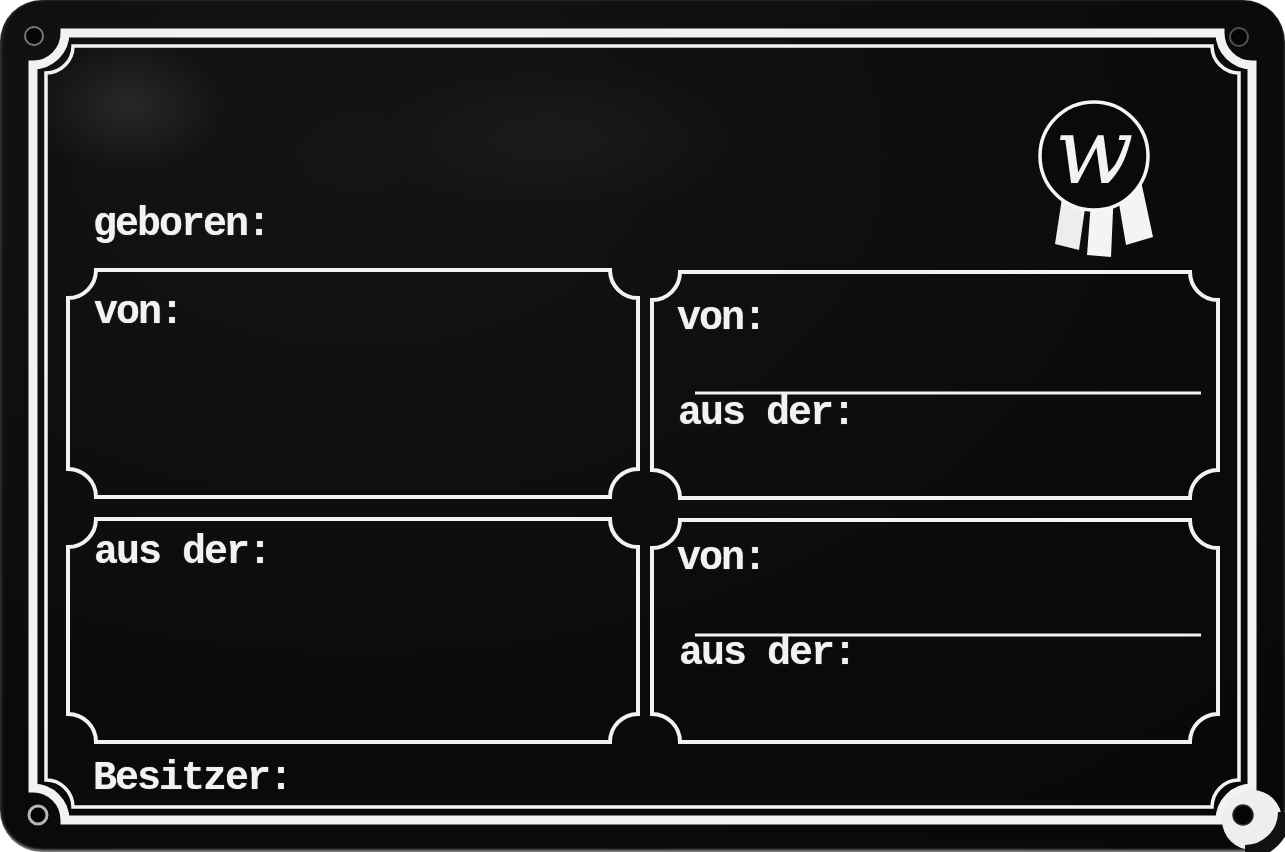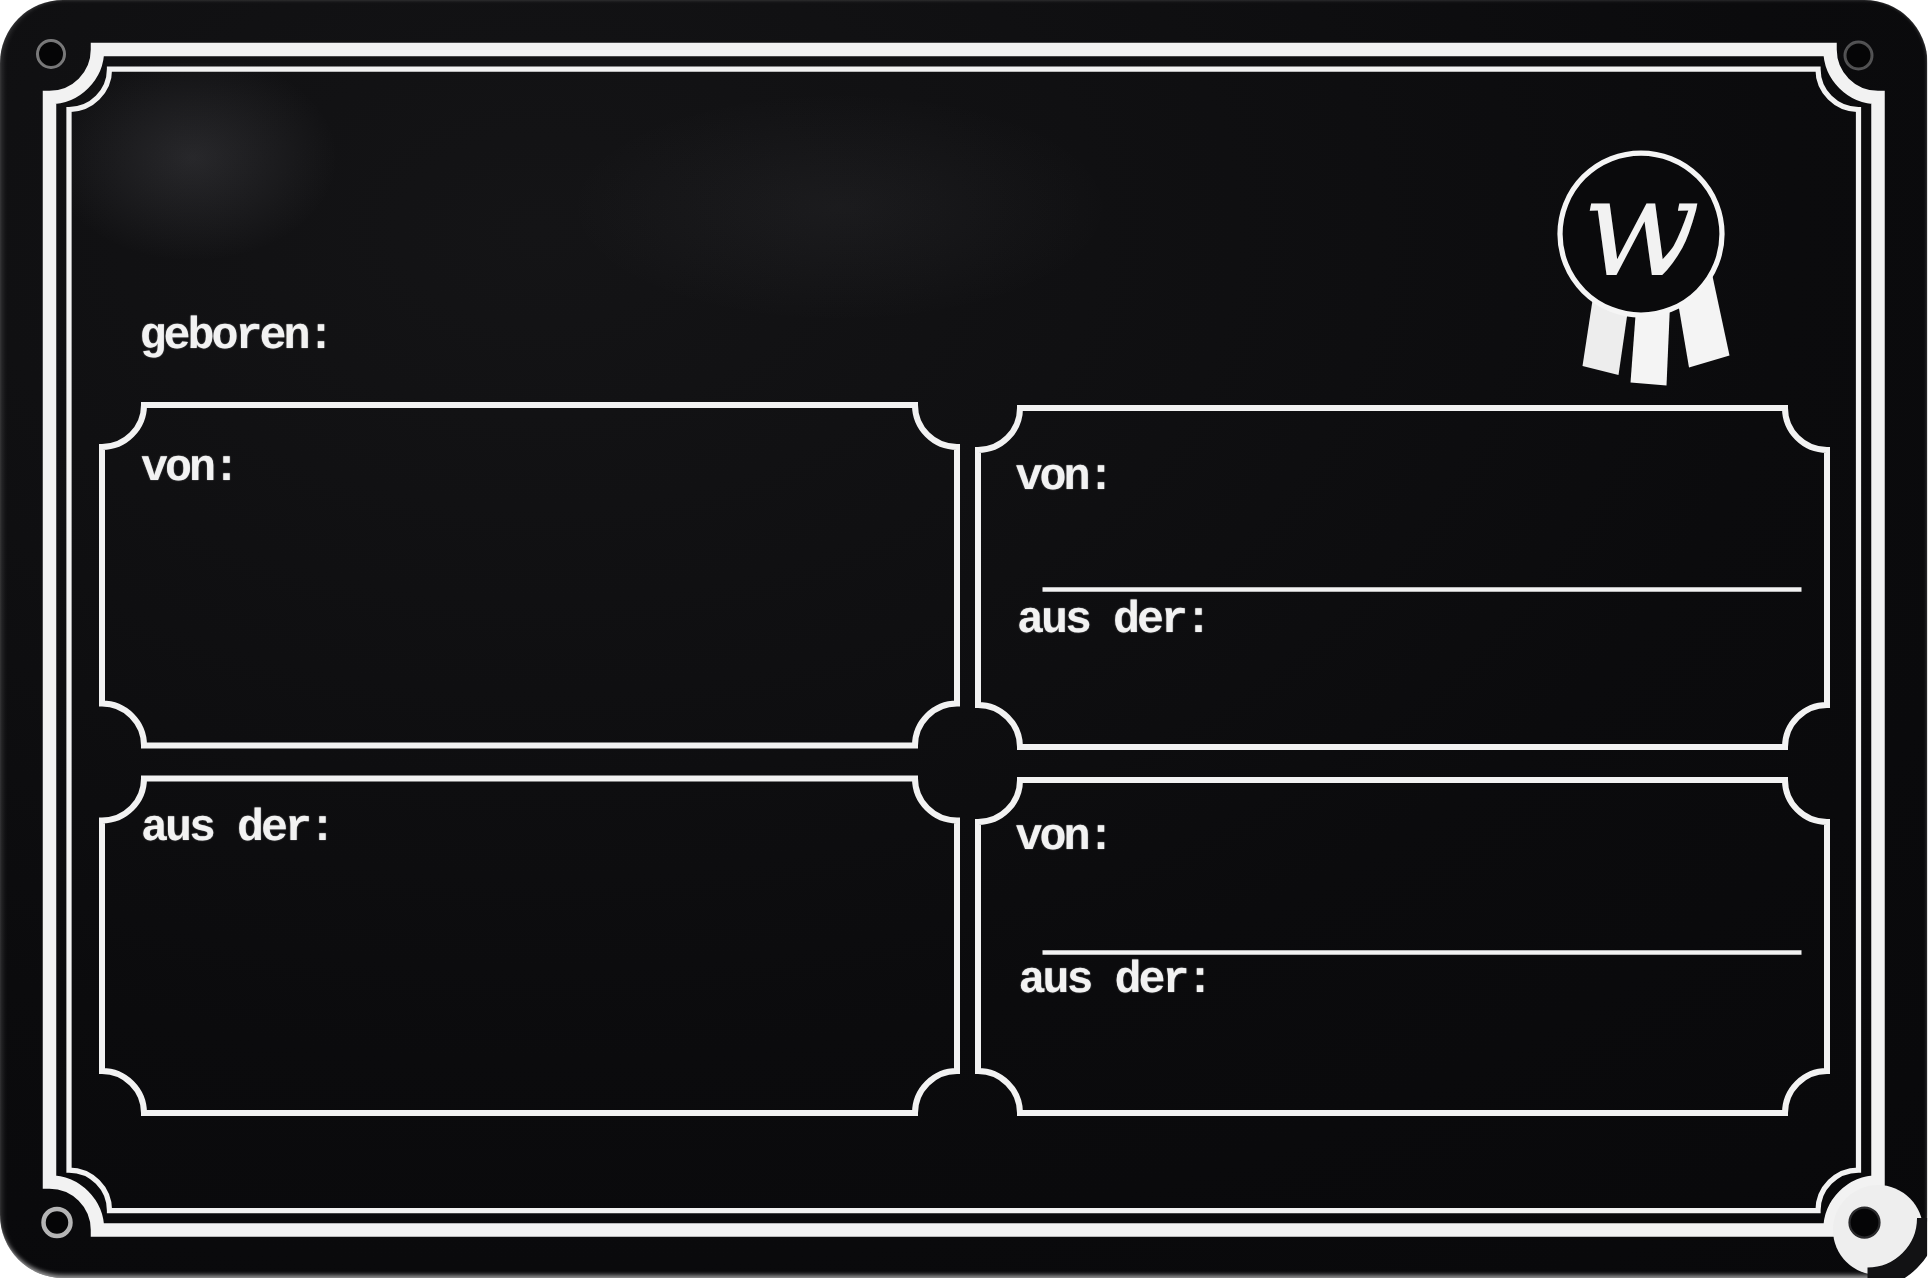--- a/index.html
+++ b/index.html
@@ -23,21 +23,21 @@
       inset -2px 0 3px -2px rgba(255,255,255,0.28),
       inset 0 2px 3px -2px rgba(255,255,255,0.15);
   }
   .smudge { position: absolute; pointer-events: none; }
   svg.overlay { position: absolute; left: 0; top: 0; }
   .stroke { fill: none; stroke: var(--line-white, #f2f2f2); }
   .label {
     position: absolute;
     font-family: "Liberation Mono", monospace;
     font-weight: 700;
-    font-size: 30px;
+    font-size: 40px;
     letter-spacing: -2px;
     line-height: 34px;
     color: var(--line-white, #f5f5f5);
     white-space: nowrap;
     text-shadow: 0 0 1px rgba(255,255,255,0.55);
   }
   .logo-monogram {
     position: absolute;
     left: 1039px; top: 99px;
     width: 110px; height: 114px;
@@ -94,16 +94,17 @@
   <div class="label" style="left:94px; top:296px;">von:</div>
 
   <div class="label" style="left:677px; top:302px;">von:</div>
   <div class="label" style="left:678px; top:397px;">aus der:</div>
 
   <div class="label" style="left:94px; top:536px;">aus der:</div>
 
   <div class="label" style="left:677px; top:542px;">von:</div>
   <div class="label" style="left:679px; top:637px;">aus der:</div>
 
+  <div class="label" style="left:93px; top:762px;">Besitzer:</div>
 
   <div class="logo-monogram">w</div>
 
 </div>
 
 </body></html>

